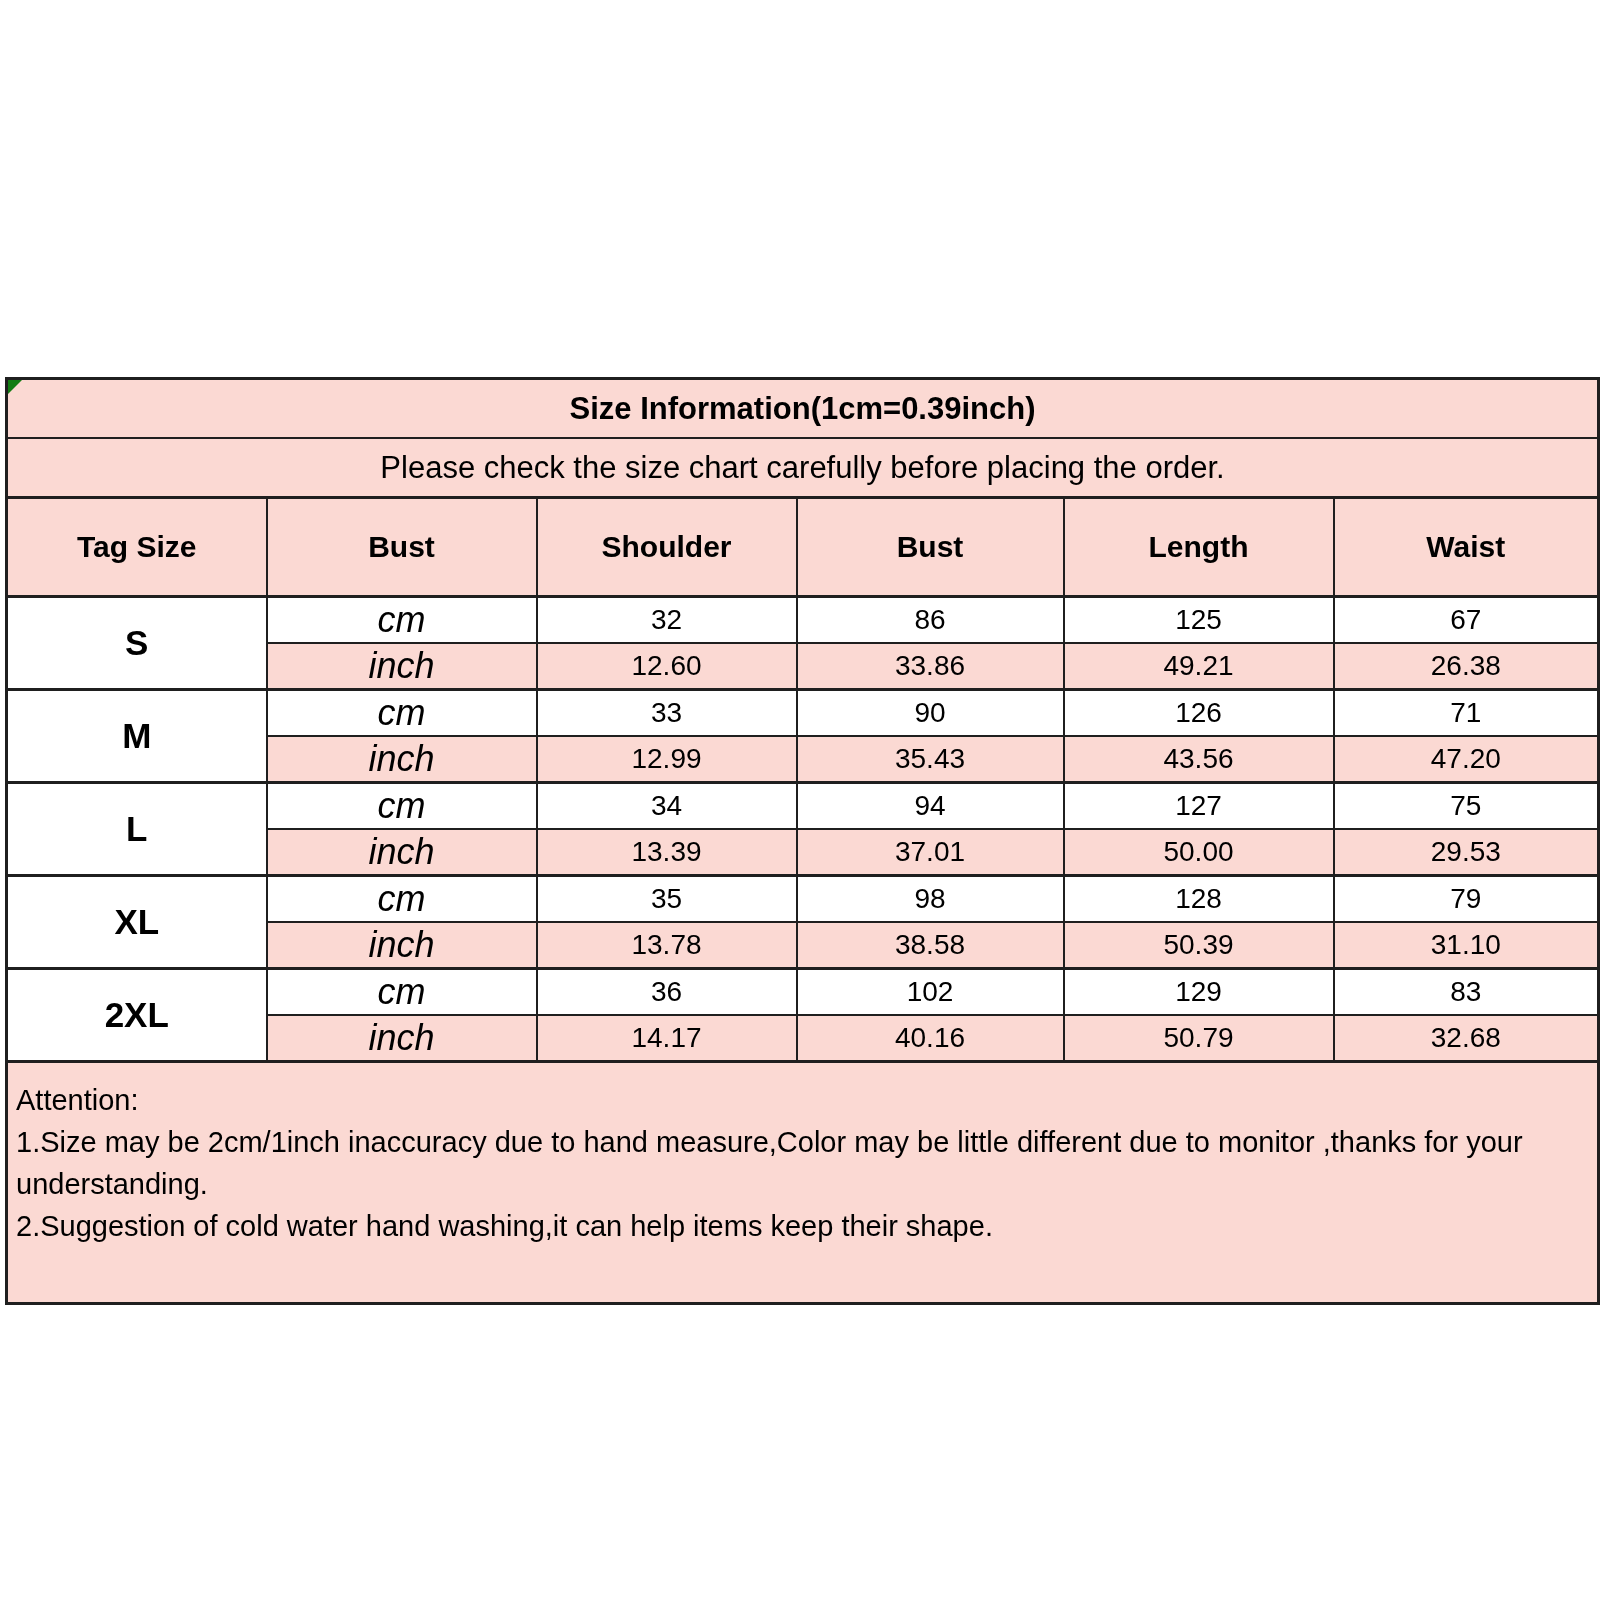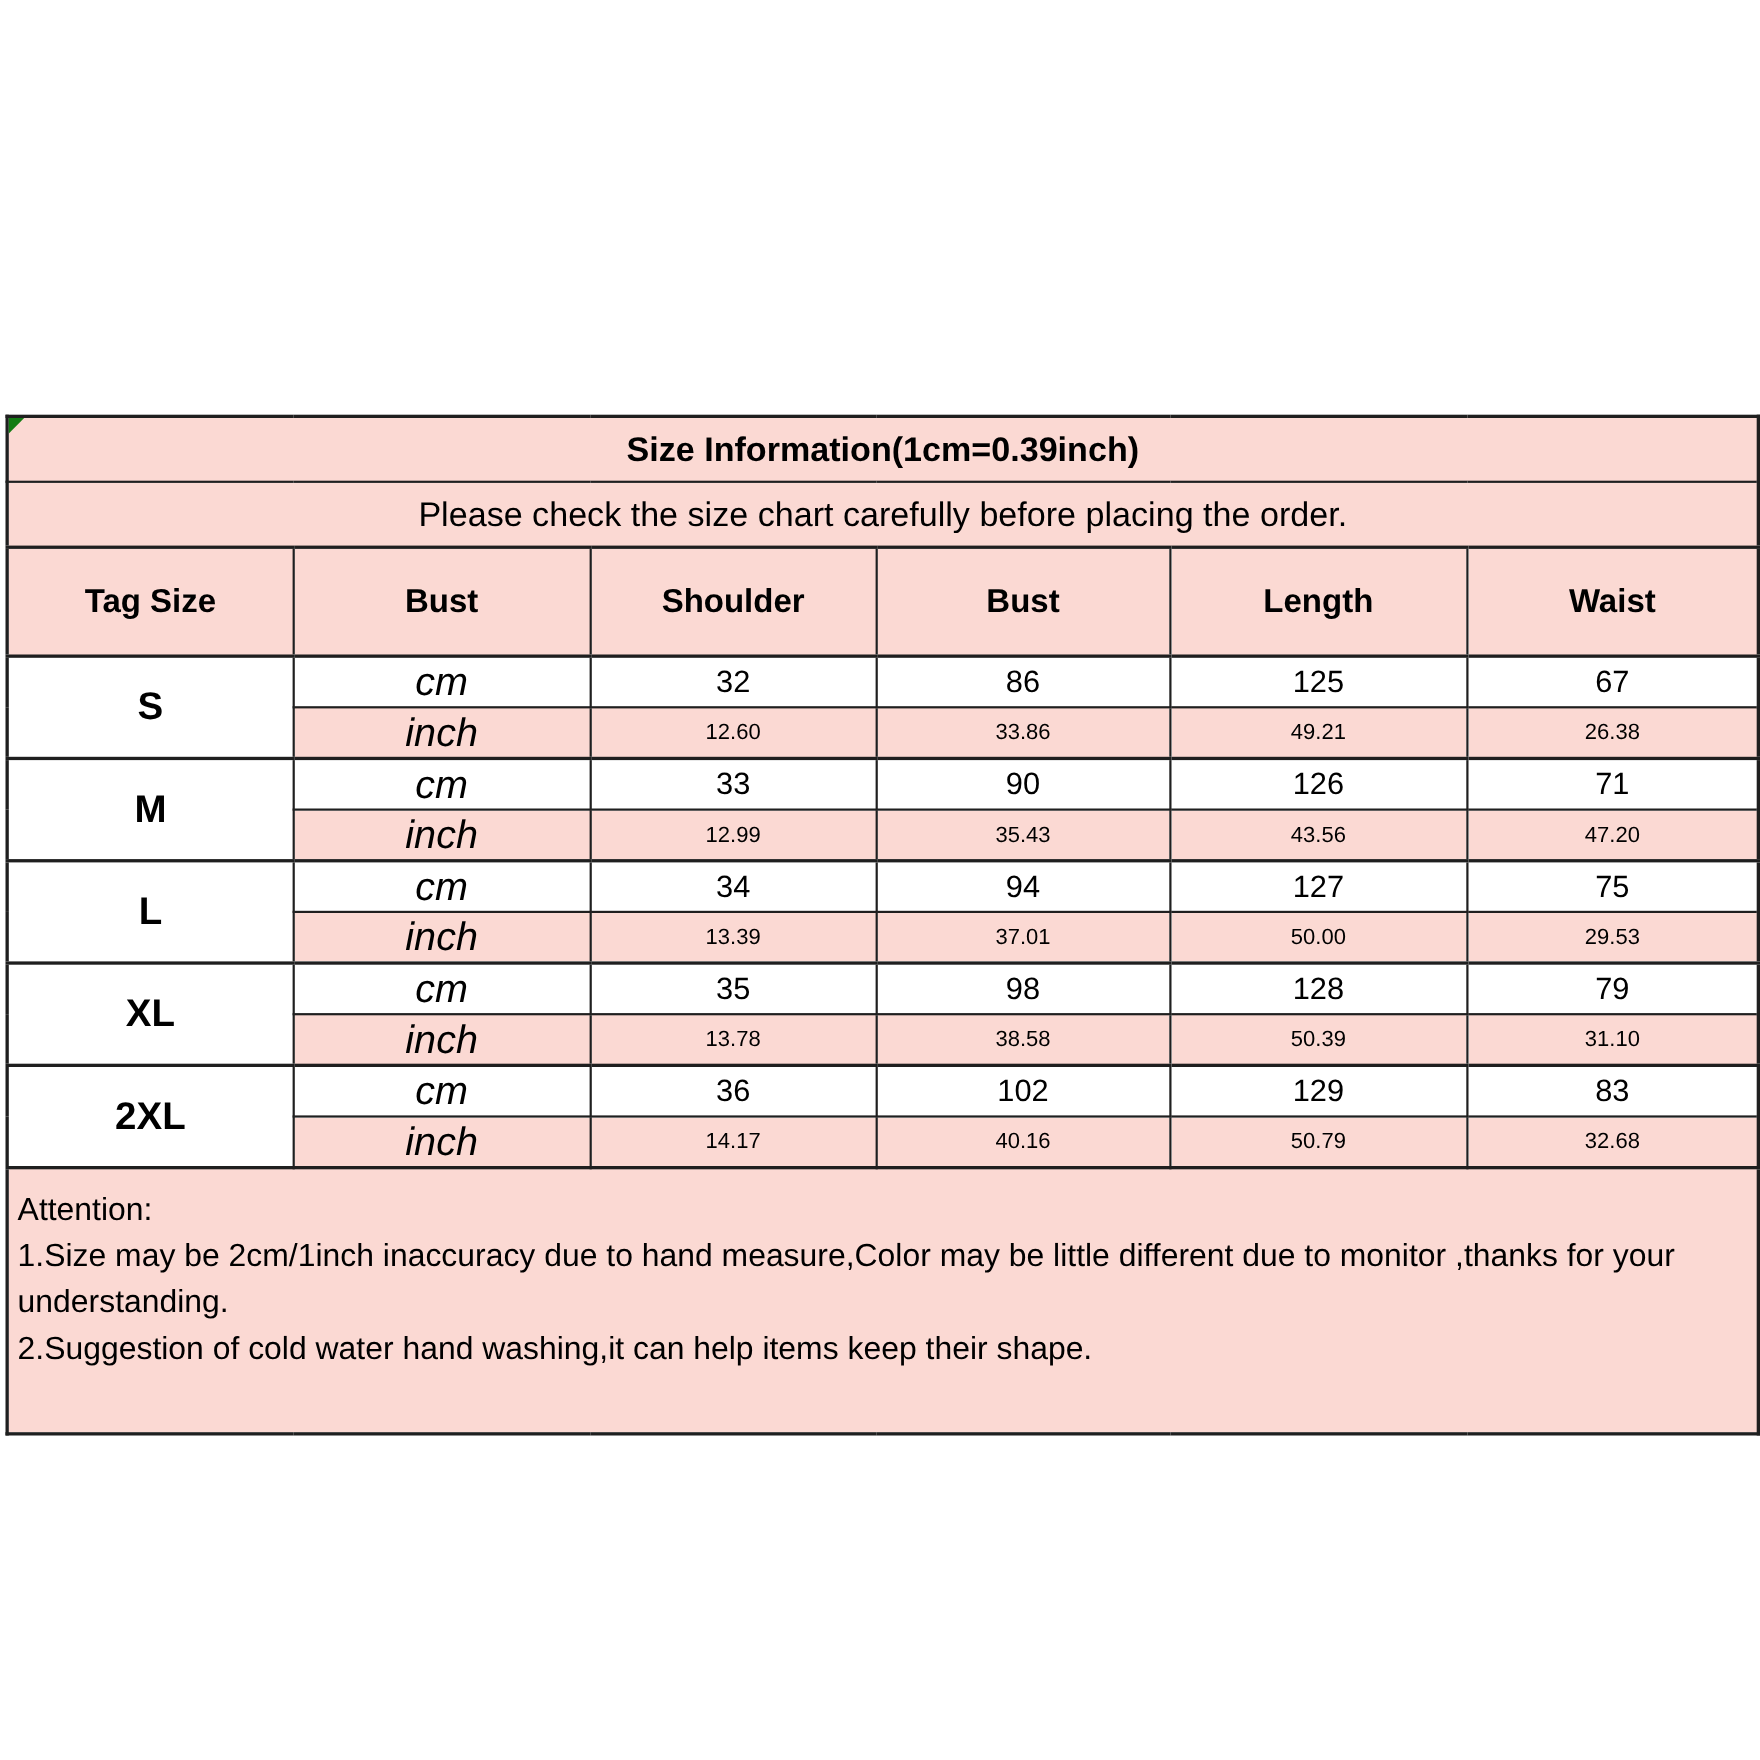--- a/index.html
+++ b/index.html
@@ -41,21 +41,21 @@
   }
   .row-header th {
     background: #fbd9d3;
     height: 96px;
     font-size: 30px;
     font-weight: bold;
     border-top-width: 3px;
     border-bottom-width: 3px;
   }
   .row-cm td { height: 44px; background: #ffffff; font-size: 28px; }
-  .row-inch td { height: 44px; background: #fbd9d3; font-size: 20px; }
+  .row-inch td { height: 44px; background: #fbd9d3; font-size: 28px; }
   .group-first td { border-top-width: 3px; }
   td.tag-cell {
     background: #ffffff;
     font-weight: bold;
     font-size: 35px;
   }
   td.unit-cell { font-size: 36px; font-style: italic; }
   .row-attention td {
     background: #fbd9d3;
     border-top-width: 3px;

